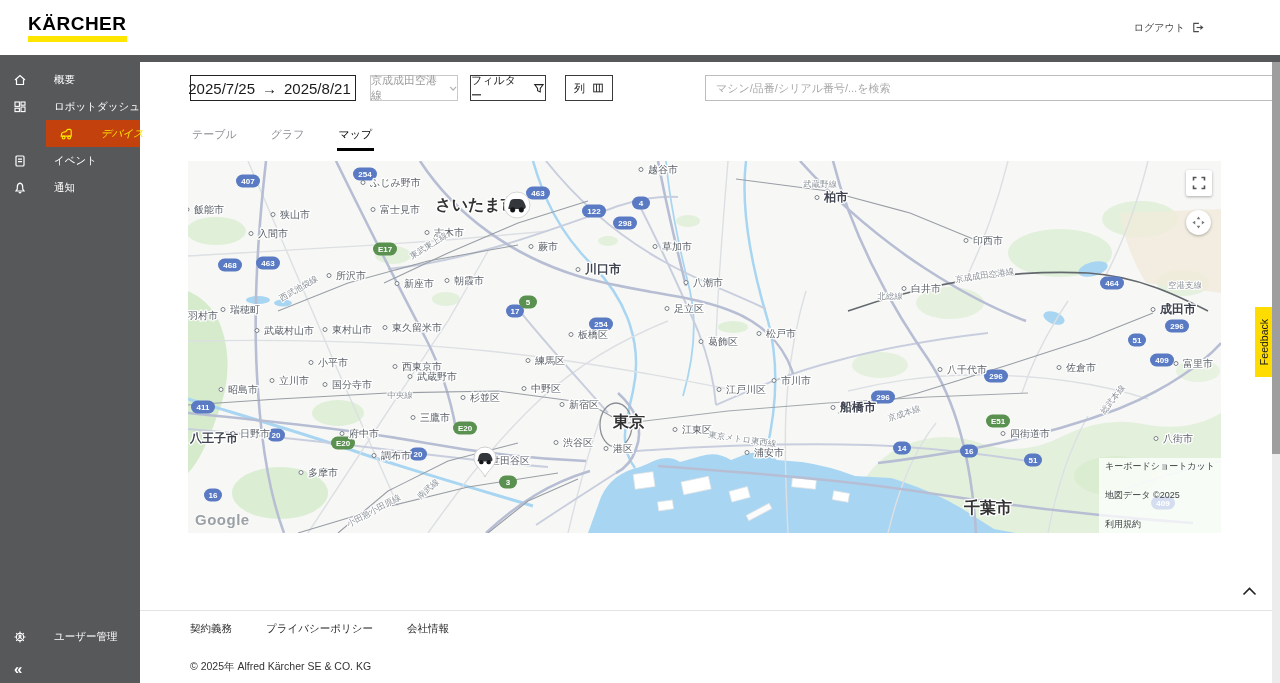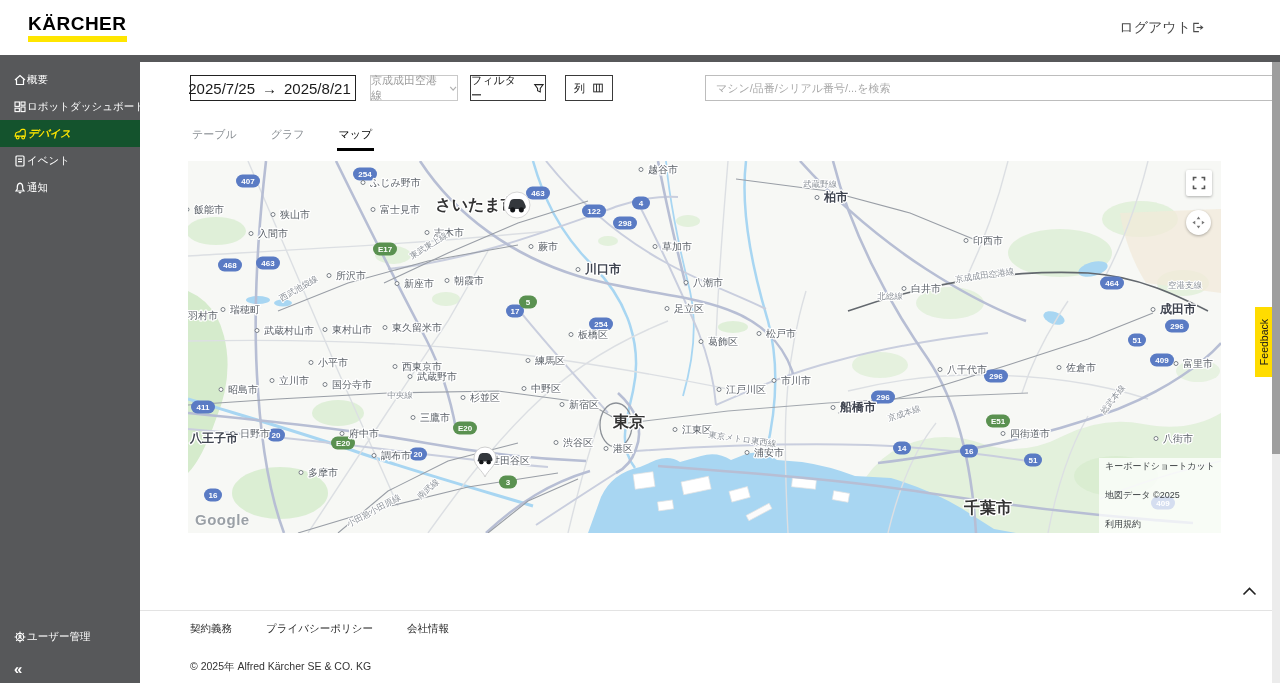--- a/index.html
+++ b/index.html
@@ -5,30 +5,30 @@
   * { margin:0; padding:0; box-sizing:border-box; }
   html,body { width:1280px; height:683px; overflow:hidden; background:#fff;
     font-family:"Liberation Sans","DejaVu Sans",sans-serif; }
 
   
   .header { position:fixed; left:0; top:0; width:1280px; height:55px; background:#fff; z-index:40;
     display:flex; align-items:center; justify-content:space-between; padding:0 76px 0 28px; }
   .logo { display:inline-block; }
   .logo-text { font-size:19px; font-weight:800; letter-spacing:.5px; color:#000; line-height:20px; }
   .logo-bar { height:6px; background:#ffe600; margin-top:2px; }
-  .logout { display:flex; align-items:center; font-size:14px; color:#4a4a4a; cursor:pointer; }
+  .logout { display:flex; align-items:center; gap:6px; font-size:10px; color:#4a4a4a; cursor:pointer; }
 
   .topstrip { position:fixed; left:0; top:55px; width:1280px; height:7px; background:#57585a; z-index:30; }
 
   
   .sidebar { position:fixed; left:0; top:55px; bottom:0; width:140px; background:#57585a; z-index:31; padding-top:11px; }
-  .side-item { height:27px; display:flex; align-items:center; gap:0; padding-left:13px;
+  .side-item { height:27px; display:flex; align-items:center; gap:27px; padding-left:13px;
     font-size:10.5px; color:#fff; cursor:pointer; white-space:nowrap; }
   .side-item svg { flex:0 0 auto; }
-  .side-item.active { background:#14532d; color:#ffe600; font-weight:bold; font-style:italic; }
+  .side-item.active { background:#c2410c; color:#ffe600; font-weight:normal; font-style:italic;margin-left:46px; }
   .side-bottom { position:absolute; bottom:33px; left:0; width:100%; }
   .collapse { position:absolute; bottom:6px; left:14px; color:#fff; font-size:15px; font-weight:bold; cursor:pointer; }
 
   
   .scrollbar { position:fixed; right:0; top:62px; bottom:0; width:8px; background:#ececec; z-index:35; }
   .scroll-thumb { width:8px; height:392px; background:#9e9e9e; }
   .feedback-tab { position:fixed; right:8px; top:307px; width:17px; height:70px; background:#ffdc00; z-index:45;
     display:flex; align-items:center; justify-content:center; cursor:pointer; }
   .feedback-tab span { writing-mode:vertical-rl; transform:rotate(180deg); font-size:10.5px; color:#1a1a1a; }
 

